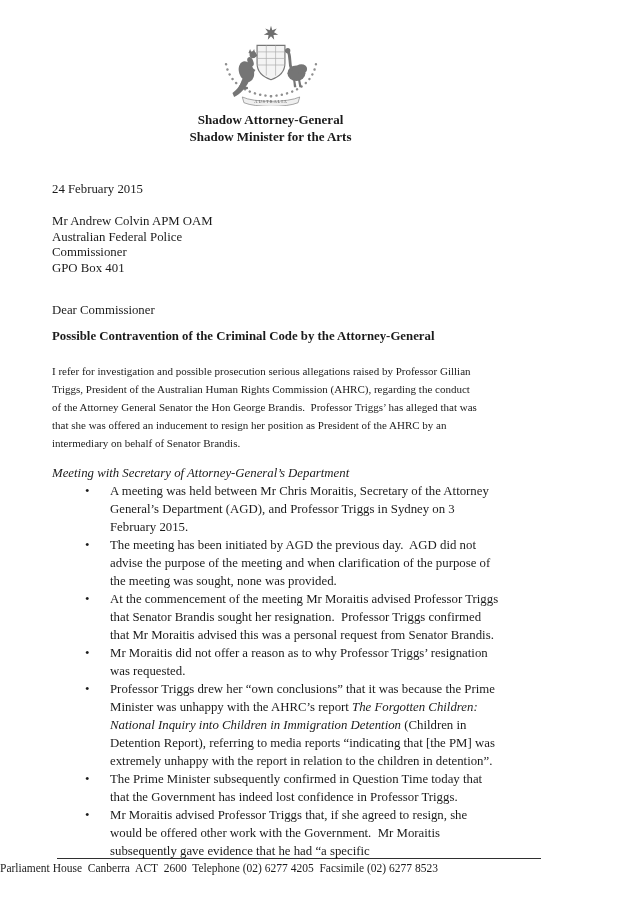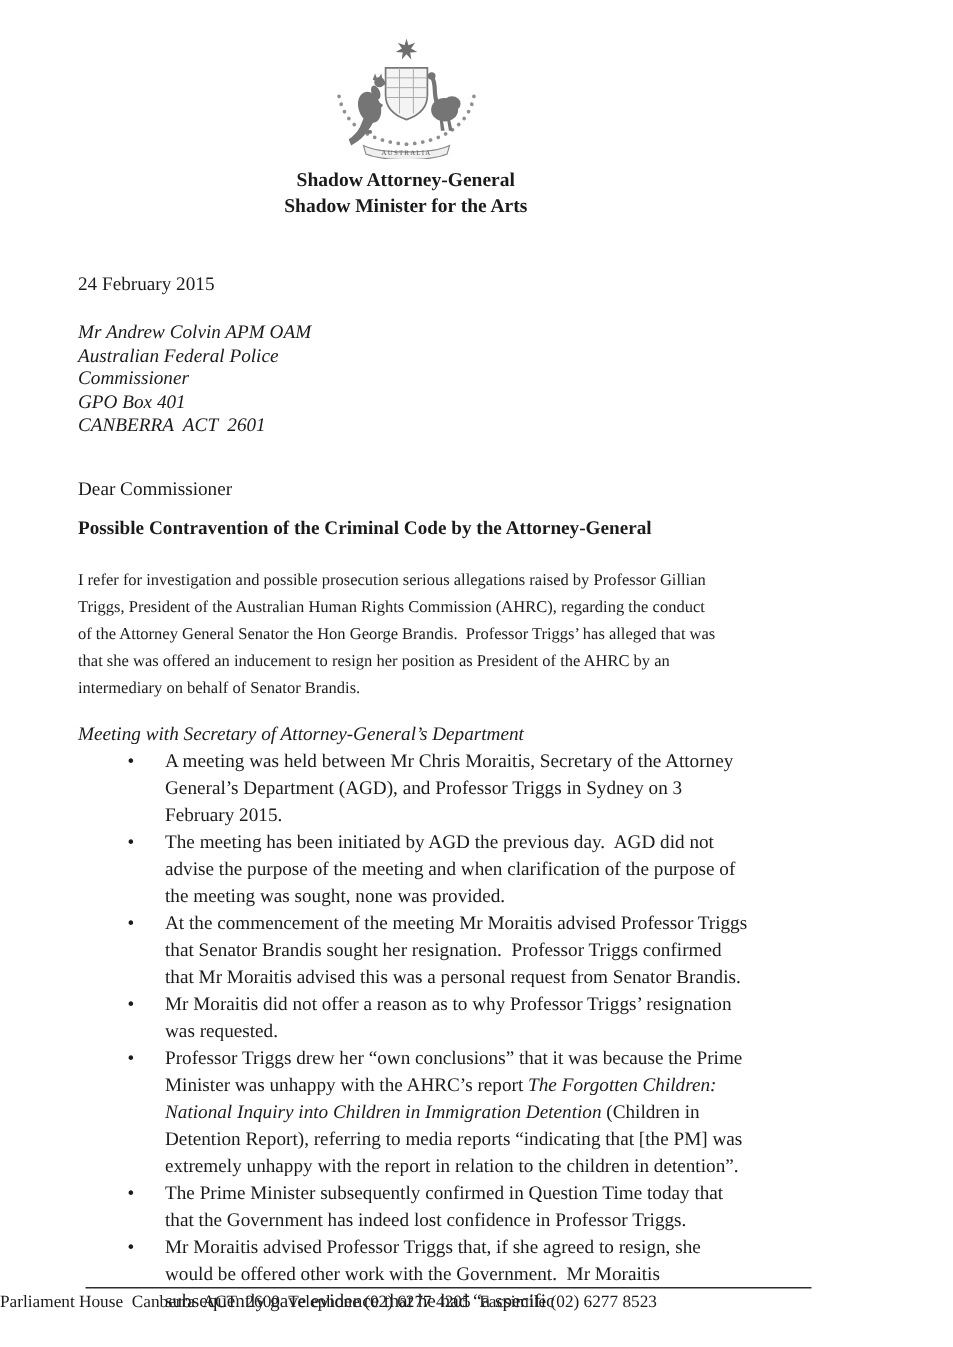--- a/index.html
+++ b/index.html
@@ -14,21 +14,21 @@
   .content { padding:0 42px 0 52px; }
 
   .crest-wrap { width:140px; height:82px; margin:24px auto 0; }
   .crest-wrap svg { display:block; width:140px; height:82px; }
 
   .letterhead { text-align:center; margin-top:5px; }
   .letterhead .lh-line { font-weight:bold; font-size:13px; line-height:17px; }
 
   .date { margin-top:36px; font-size:12.8px; line-height:16px; white-space:pre-wrap; }
 
-  .addr { margin-top:17px;font-style:italic; }
+  .addr { margin-top:17px; }
   .addr-line { font-size:12.8px; line-height:15.6px; white-space:pre-wrap; }
 
   .salutation { margin-top:26px; font-size:12.8px; line-height:16px; }
   .subject { margin-top:10px; font-size:12.8px; line-height:16px; font-weight:bold; }
 
   .para { margin:18px 18px 0 0; font-size:11px; line-height:18px; white-space:pre-wrap; }
   .sec-heading { margin:12px 0 0 0; font-size:12.8px; line-height:18px; font-style:italic; white-space:pre-wrap; }
   .bullets { margin:0; padding:0 0 0 58px; list-style:none; }
   .bullets li { position:relative; font-size:12.8px; line-height:18px; white-space:pre-wrap; }
   .bullets li::before { content:"\2022"; position:absolute; left:-25px; top:0; }
@@ -91,21 +91,20 @@
   </div>
 
   <div class="content">
     <div class="date">24 February 2015</div>
 
     <div class="addr">
         <div class="addr-line">Mr Andrew Colvin APM OAM</div>
         <div class="addr-line">Australian Federal Police</div>
         <div class="addr-line">Commissioner</div>
         <div class="addr-line">GPO Box 401</div>
-        <div class="addr-line">CANBERRA  ACT  2601</div>
       </div>
 
     <div class="salutation">Dear Commissioner</div>
 
     <div class="subject">Possible Contravention of the Criminal Code by the Attorney-General</div>
 
     <div>
         <p class="para"><span class="seg">I refer for investigation and possible prosecution serious allegations raised by Professor Gillian Triggs, President of the Australian Human Rights Commission (AHRC), regarding the conduct of the Attorney General Senator the Hon George Brandis.  Professor Triggs’ has alleged that was that she was offered an inducement to resign her position as President of the AHRC by an intermediary on behalf of Senator Brandis.</span></p>
         <p class="sec-heading">Meeting with Secretary of Attorney-General’s Department</p>
         <ul class="bullets">

